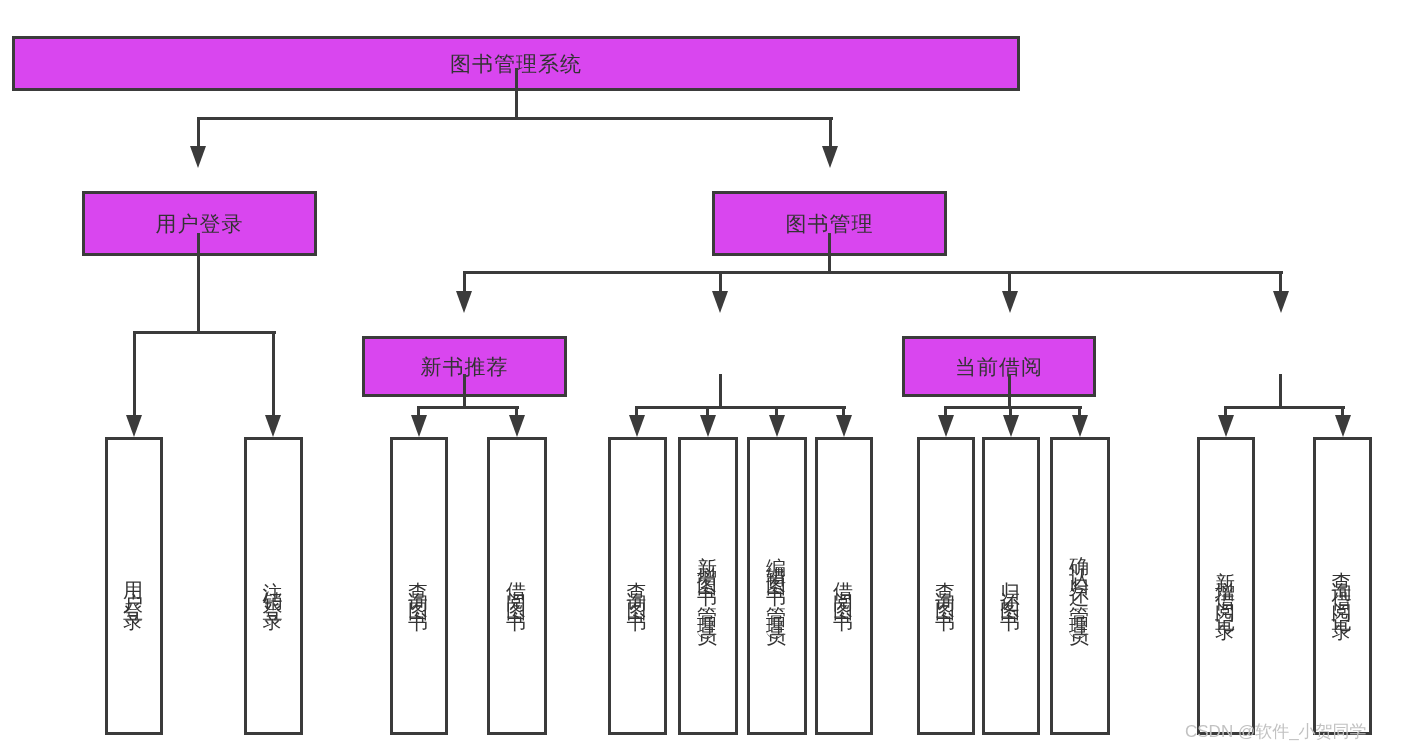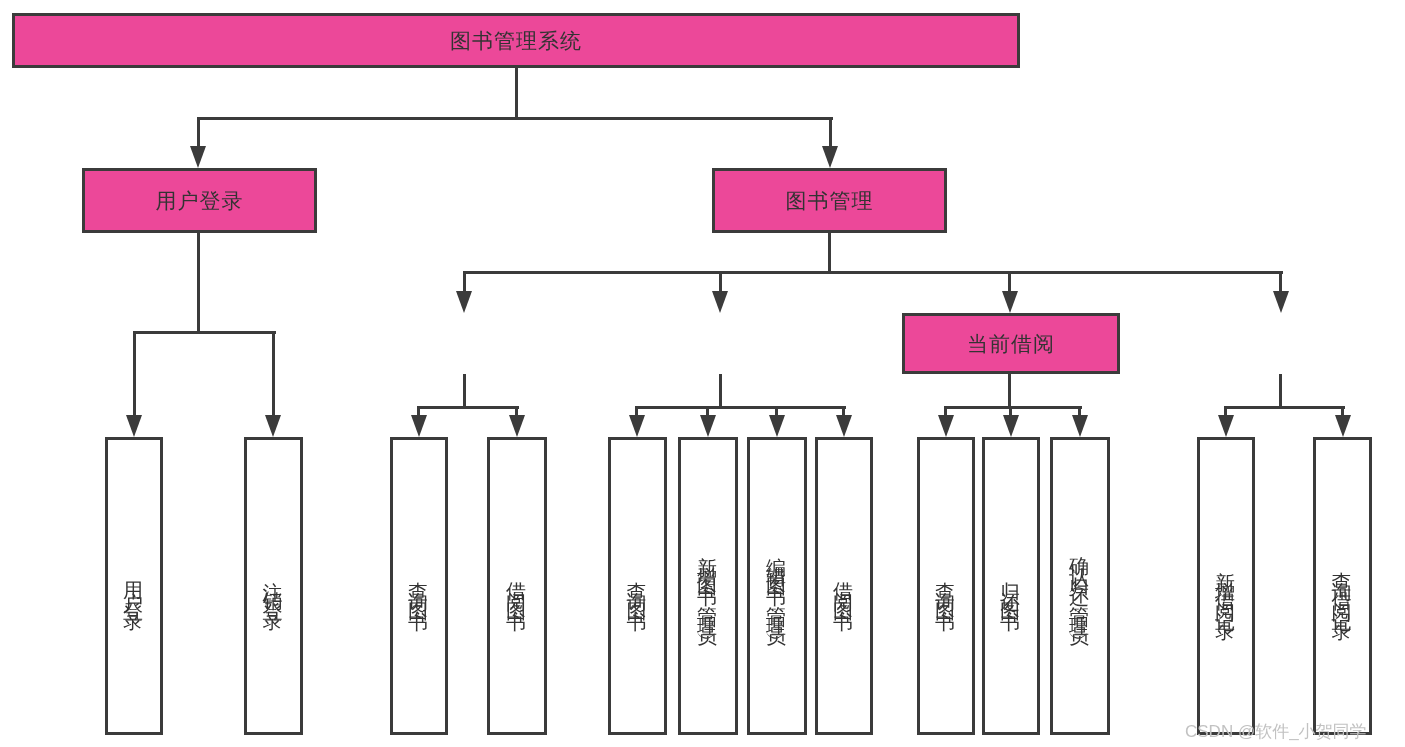--- a/index.html
+++ b/index.html
@@ -8,24 +8,24 @@
     --text:#333333;
     --wm:#c2c2c2;
   }
   html,body{margin:0;padding:0;background:#ffffff;}
   body{font-family:"Liberation Sans",sans-serif;}
   .canvas{
     position:relative;width:1405px;height:747px;background:#ffffff;overflow:hidden;
   }
   
   .hbox{
-    position:absolute;box-sizing:border-box;background:#ec4899;
+    position:absolute;box-sizing:border-box;background:#d946ef;
     border:3px solid var(--line);
     display:flex;align-items:center;justify-content:center;
-    font-size:21px;color:var(--text);letter-spacing:1px;
+    font-size:21px;color:var(--text);letter-spacing:1px;margin-top:23px;
   }
   
   .vbox{
     position:absolute;box-sizing:border-box;background:#ffffff;
     border:3px solid var(--line);
     top:437px;height:298px;
     display:flex;align-items:center;justify-content:center;
     font-size:20px;color:var(--text);
   }
   .vbox span{
@@ -77,21 +77,22 @@
   <div class="hl" style="left:463px;top:271px;width:820px"></div>
   <div class="vl" style="left:463px;top:271px;height:22px"></div>
   <div class="tri" style="left:456px;top:291px"></div>
   <div class="vl" style="left:719px;top:271px;height:22px"></div>
   <div class="tri" style="left:712px;top:291px"></div>
   <div class="vl" style="left:1008px;top:271px;height:22px"></div>
   <div class="tri" style="left:1002px;top:291px"></div>
   <div class="vl" style="left:1279px;top:271px;height:22px"></div>
   <div class="tri" style="left:1273px;top:291px"></div>
 
-  <div class="hbox" style="left:902px;top:313px;width:218px;height:61px">当前借阅</div>
+  <div class="hbox" style="left:362px;top:313px;width:205px;height:61px">新书推荐</div>
+  <div class="hbox" style="left:902px;top:313px;width:194px;height:61px">当前借阅</div>
 
   <div class="vl" style="left:463px;top:374px;height:34px"></div>
   <div class="hl" style="left:417px;top:406px;width:102px"></div>
   <div class="vl" style="left:417px;top:406px;height:12px"></div>
   <div class="tri" style="left:411px;top:415px"></div>
   <div class="vl" style="left:515px;top:406px;height:12px"></div>
   <div class="tri" style="left:509px;top:415px"></div>
 
   <div class="vl" style="left:719px;top:374px;height:34px"></div>
   <div class="hl" style="left:635px;top:406px;width:211px"></div>

